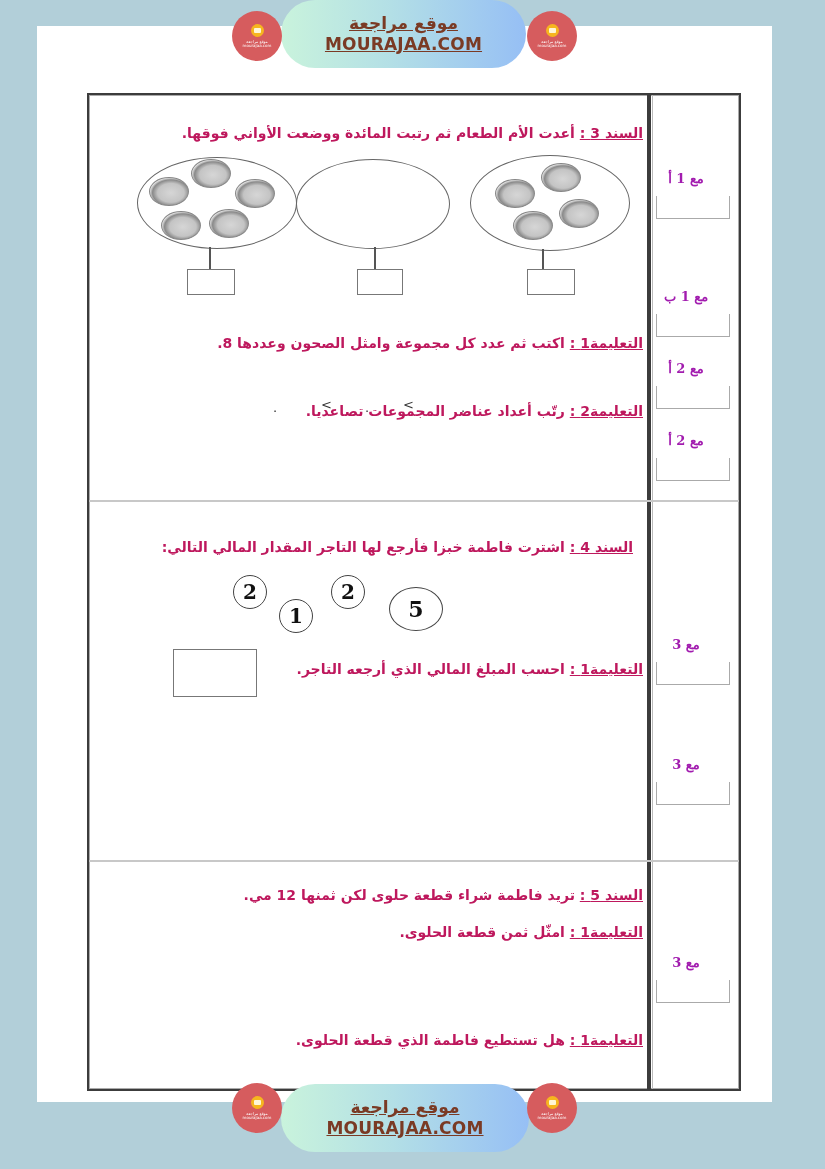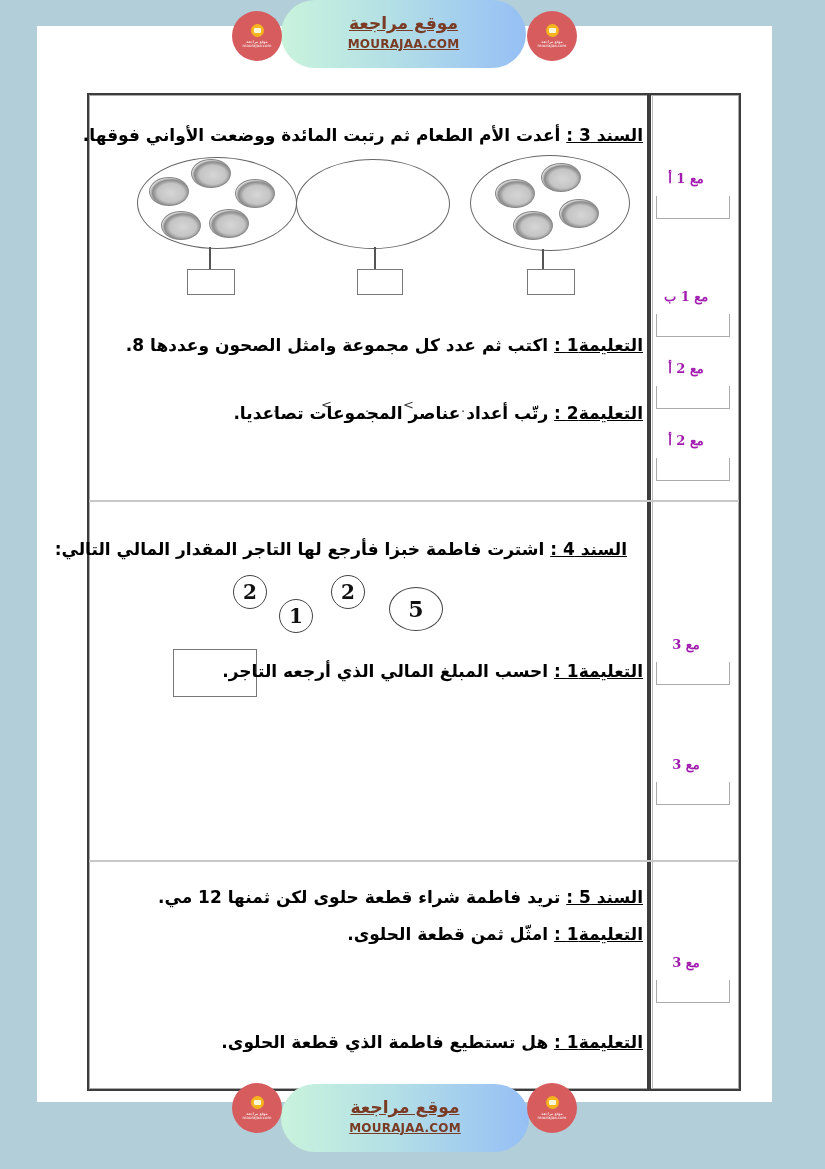--- a/index.html
+++ b/index.html
@@ -20,21 +20,21 @@
     display: flex; flex-direction: column; align-items: center; justify-content: center;
     z-index: 5;
   }
   .banner.top { top: 0px; }
   .banner.bottom { top: 1084px; width: 248px; }
   .banner .ar {
     direction: rtl; font-family: "DejaVu Sans", sans-serif; font-weight: bold;
     font-size: 17px; color: #7a3a24; text-decoration: underline; line-height: 20px;
   }
   .banner .en {
-    font-family: "DejaVu Sans", sans-serif; font-weight: bold; font-size: 12px;
+    font-family: "DejaVu Sans", sans-serif; font-weight: bold; font-size: 17px;
     color: #7a3a24; text-decoration: underline; line-height: 22px; letter-spacing: 0.2px;
   }
   .logo-badge {
     position: absolute; width: 50px; height: 50px; border-radius: 50%;
     background: #d65c5e; z-index: 6;
     display: flex; flex-direction: column; align-items: center; justify-content: center;
   }
   .logo-badge .dot {
     width: 13px; height: 13px; border-radius: 50%; background: #f6b51f;
     display: flex; align-items: center; justify-content: center;
@@ -61,21 +61,21 @@
   }
   .right-col2 {
     position: absolute; left: 563px; top: 0; width: 1px; height: 100%;
     background: #bbb;
   }
   .hline {
     position: absolute; left: 0; width: 100%; height: 2px; background: #c8c8c8;
   }
   .text {
     position: absolute; direction: rtl; text-align: left; font-family: "DejaVu Sans", sans-serif;
-    font-size: 17px; font-weight: bold; color: #000000; white-space: nowrap;
+    font-size: 14px; font-weight: bold; color: #be185d; white-space: nowrap;
   }
   .text .lbl { text-decoration: underline; }
   .score {
     position: absolute; left: 566px; width: 76px; direction: rtl;
   }
   .score .s-label {
     text-align: center; font-size: 13px; font-weight: bold; color: #a21caf;
     font-family: "DejaVu Serif", serif; padding-right: 14px;
   }
   .score .s-box {
@@ -174,21 +174,21 @@
   </div>
   <div class="score" style="top:266px;">
     <div class="s-label">مع 2 أ</div>
     <div class="s-box"></div>
   </div>
   <div class="score" style="top:338px;">
     <div class="s-label">مع 2 أ</div>
     <div class="s-box"></div>
   </div>
 
-  <div class="text" style="right:112px; top:444px;">
+  <div class="text" style="right:106px; top:444px;">
     <span class="lbl">السند 4 :</span><span> اشترت فاطمة خبزا فأرجع لها التاجر المقدار المالي التالي:</span>
   </div>
 
   <div class="coin" style="left:144px; top:480px; width:32px; height:32px; font-size:20px;">2</div>
   <div class="coin" style="left:190px; top:504px; width:32px; height:32px; font-size:20px;">1</div>
   <div class="coin" style="left:242px; top:480px; width:32px; height:32px; font-size:20px;">2</div>
   <div class="coin" style="left:300px; top:492px; width:52px; height:42px; font-size:22px;">5</div>
 
   <div class="answer-box" style="left:84px; top:554px; width:82px; height:46px;"></div>
 

